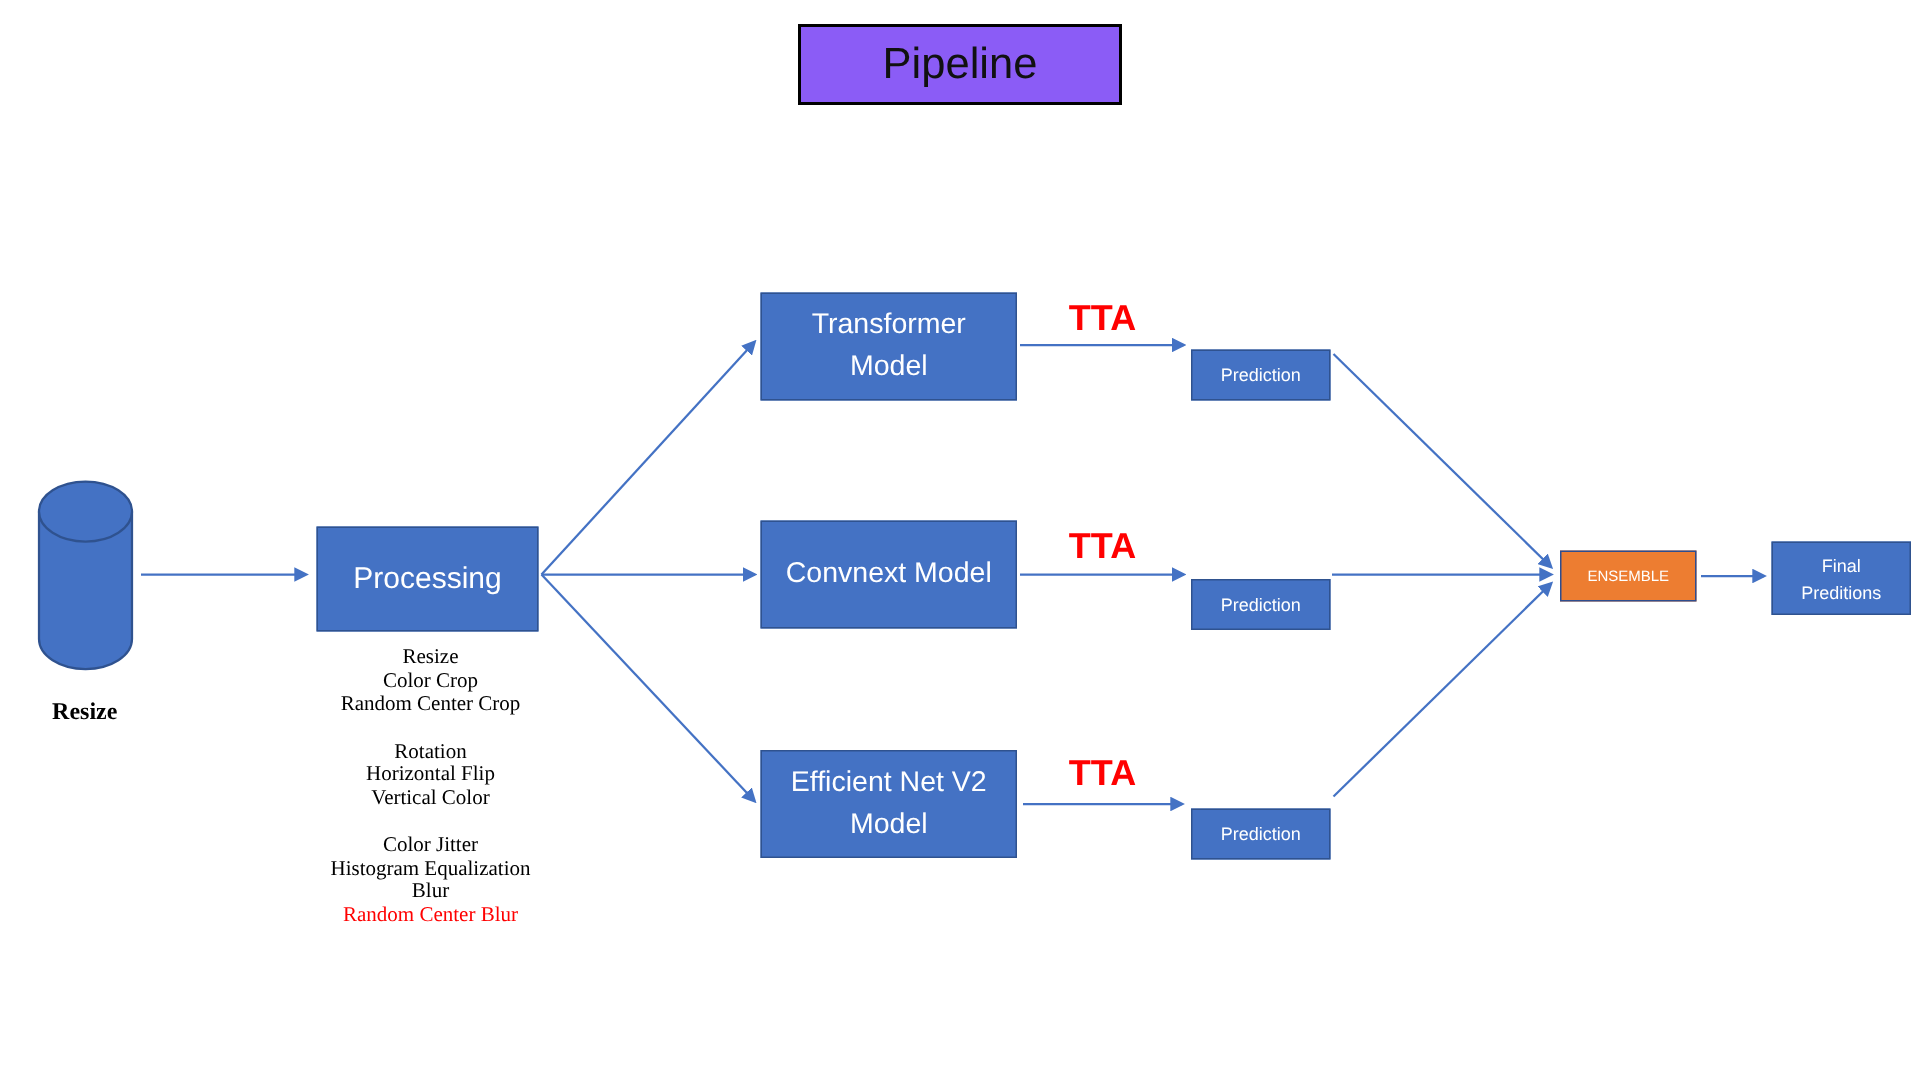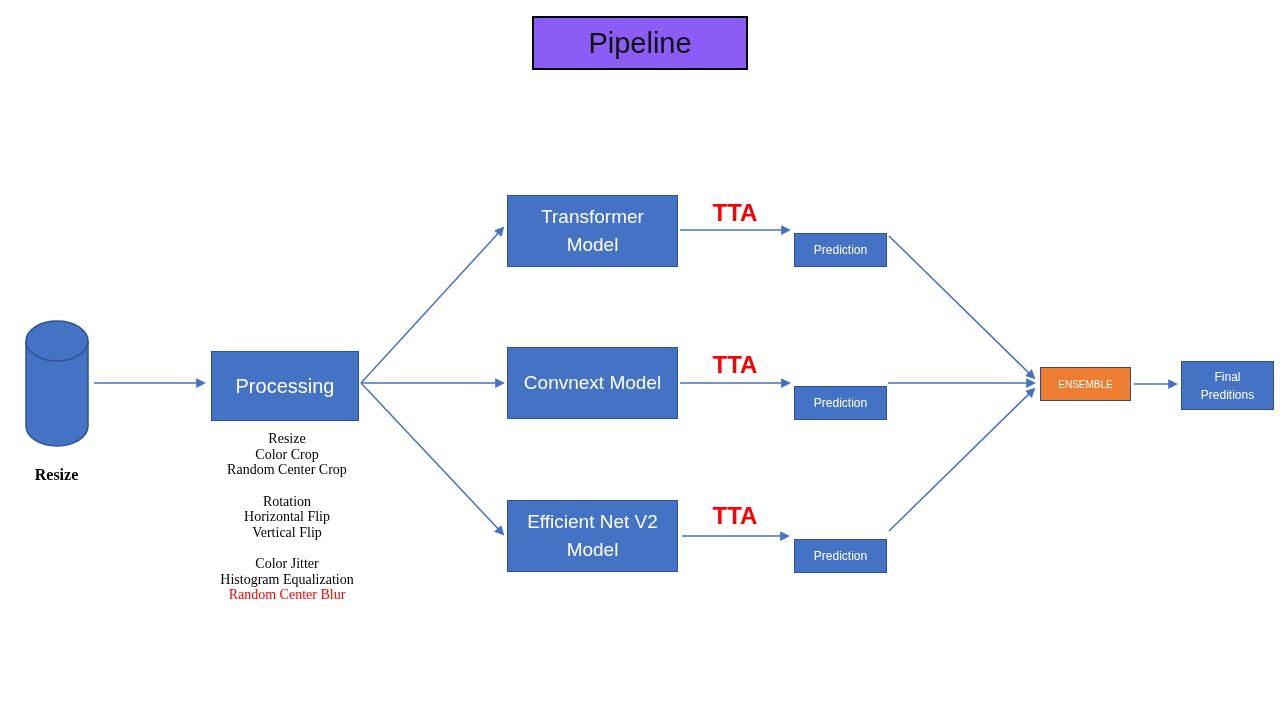--- a/index.html
+++ b/index.html
@@ -127,25 +127,26 @@
 
   <div class="aug-list">
     <div class="aug-group">
       <div class="aug-item">Resize</div>
       <div class="aug-item">Color Crop</div>
       <div class="aug-item">Random Center Crop</div>
     </div>
     <div class="aug-group">
       <div class="aug-item">Rotation</div>
       <div class="aug-item">Horizontal Flip</div>
-      <div class="aug-item">Vertical Flip</div>
+      <div class="aug-item">Vertical Color</div>
     </div>
     <div class="aug-group">
       <div class="aug-item">Color Jitter</div>
       <div class="aug-item">Histogram Equalization</div>
+      <div class="aug-item">Blur</div>
       <div class="aug-item highlight">Random Center Blur</div>
     </div>
   </div>
 
   <div class="node model model-0">
     <span>Transformer Model</span>
   </div>
   <div class="tta tta-0">TTA</div>
   <div class="node prediction prediction-0">
     <span>Prediction</span>

